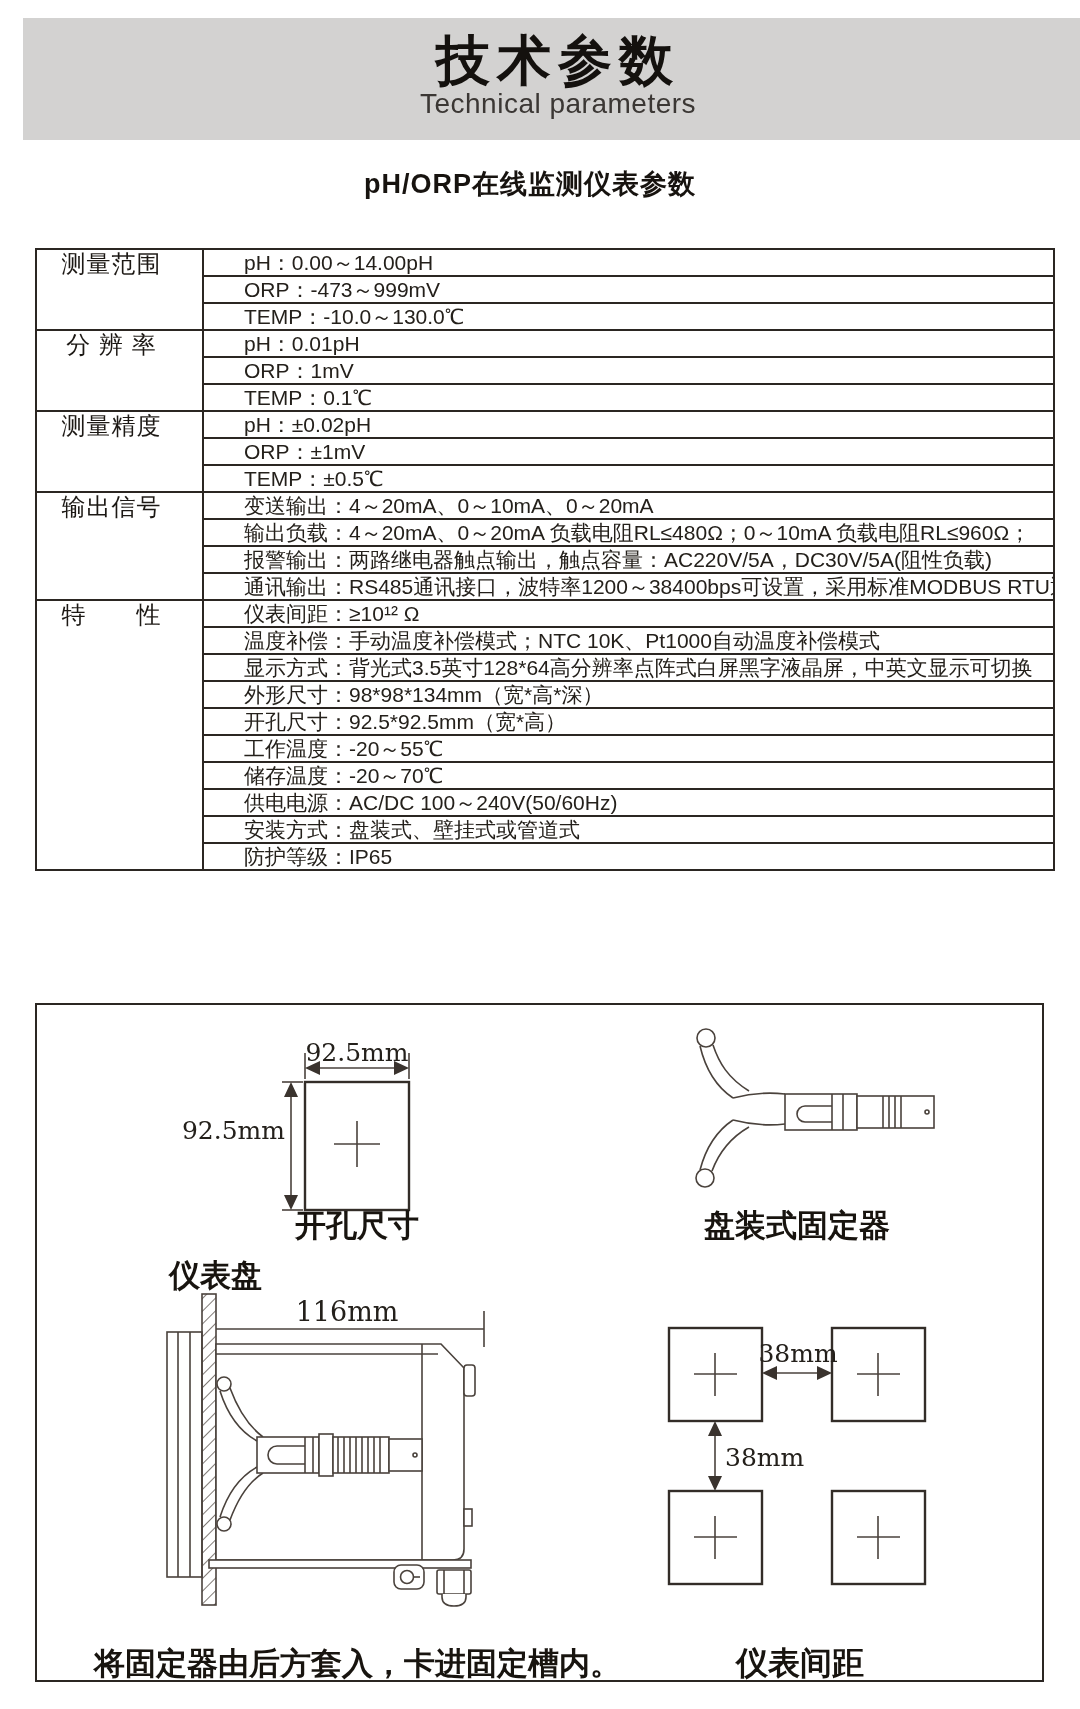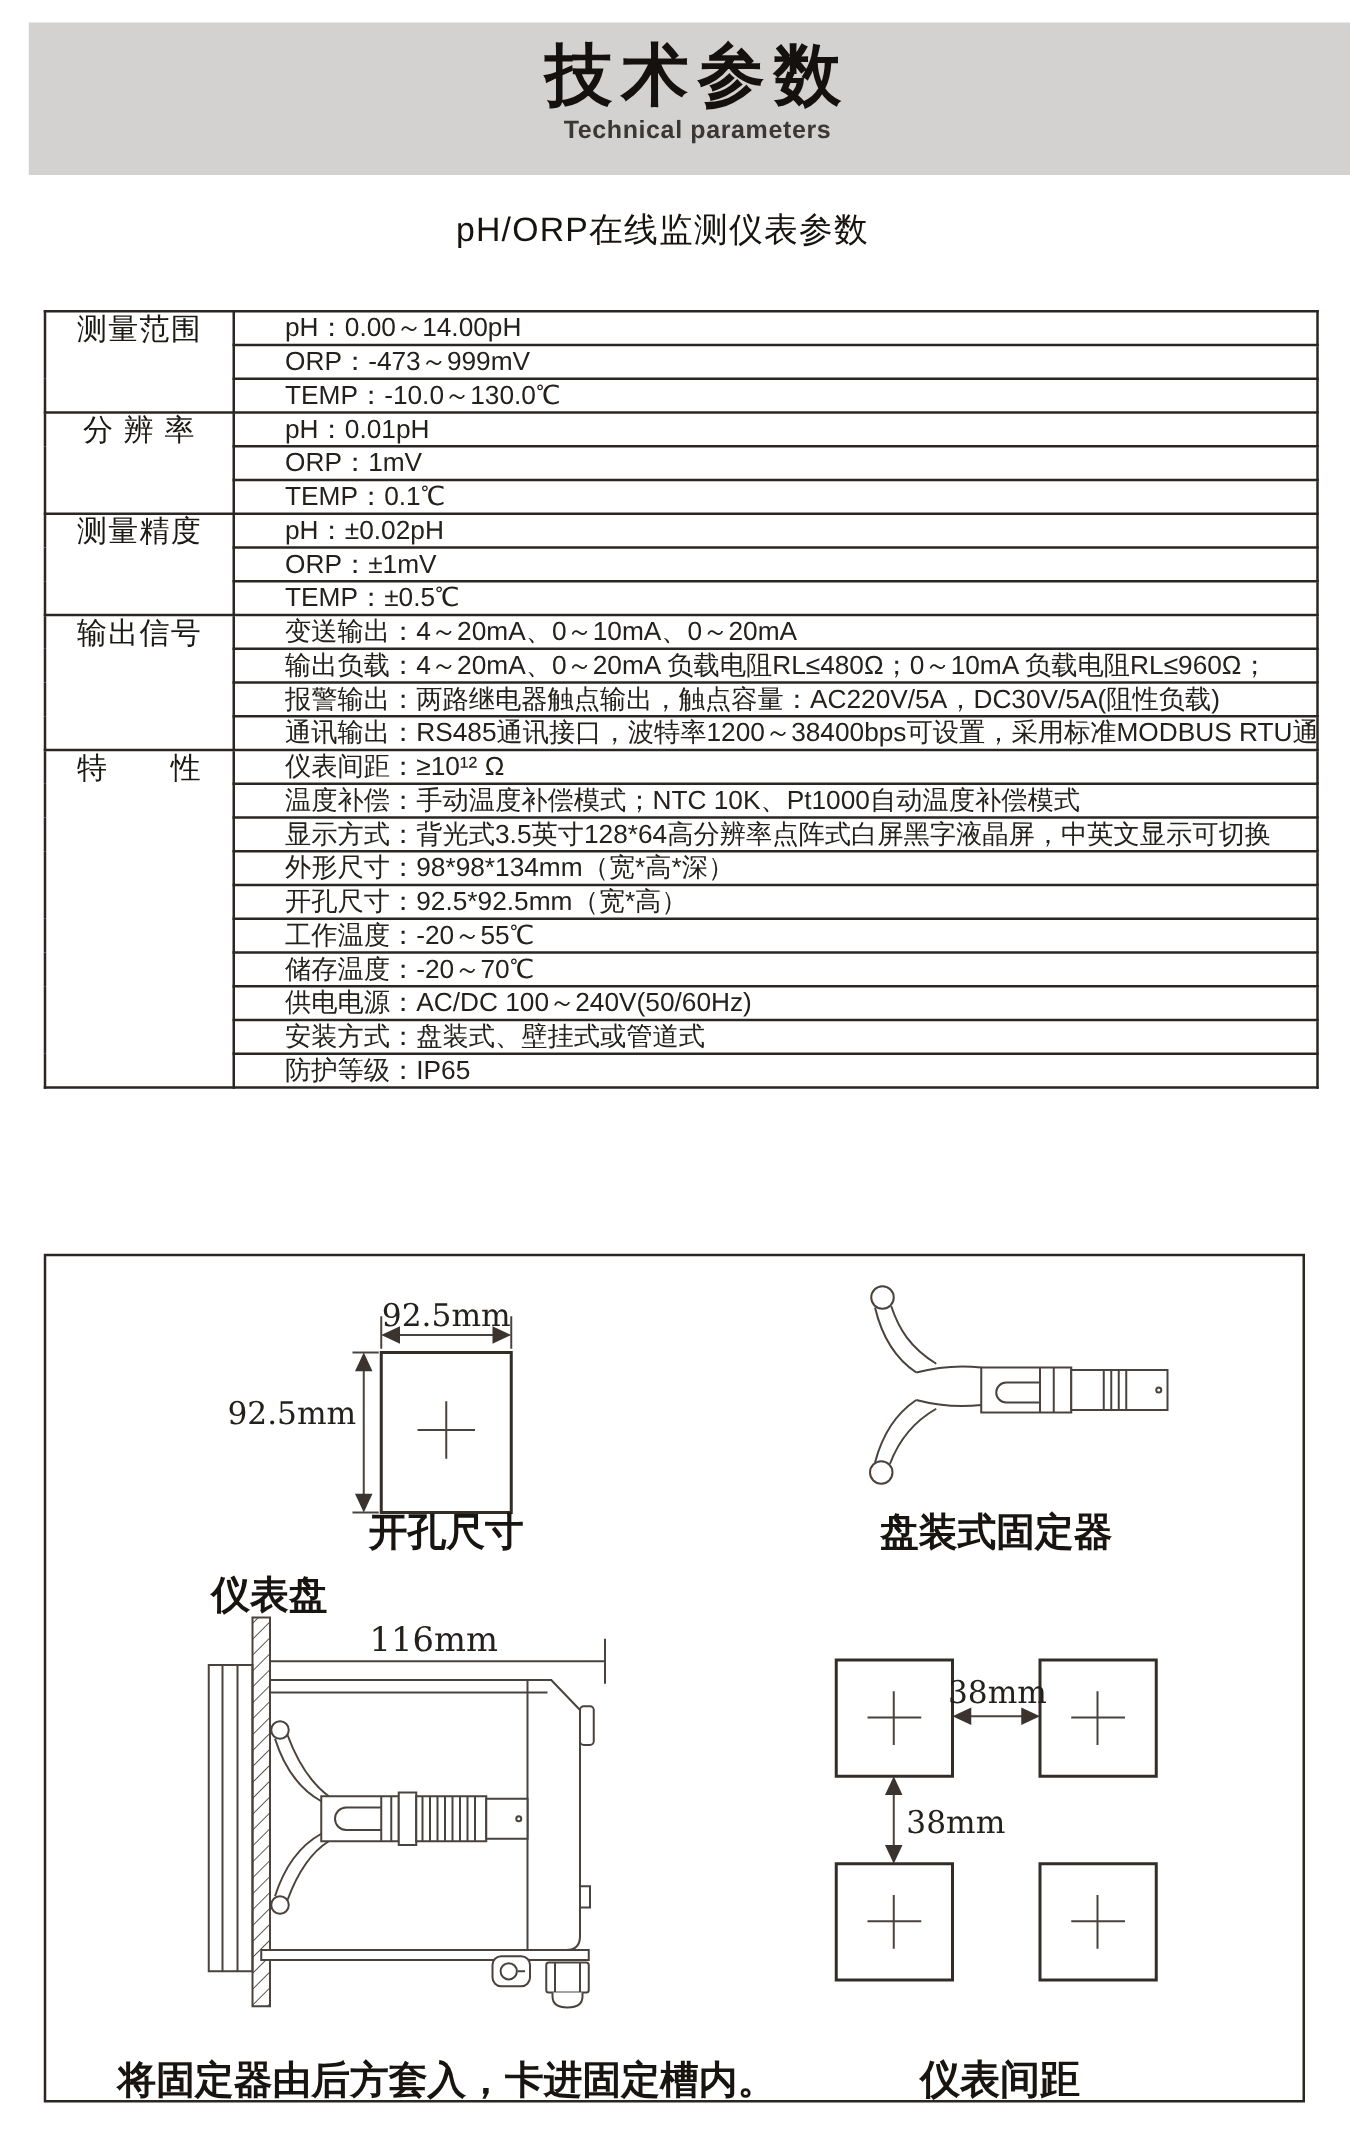--- a/index.html
+++ b/index.html
@@ -3,30 +3,30 @@
 <meta charset="utf-8">
 <style>
   html,body{margin:0;padding:0;background:#ffffff;}
   .page{position:relative;width:1080px;height:1709px;background:#fff;overflow:hidden;
         font-family:"Liberation Sans",sans-serif;color:#24201b;}
 
   
   .band{position:absolute;left:23px;top:18px;width:1070px;height:122px;background:#d3d2d1;}
   .band-inner{width:990px;margin:0 auto;text-align:center;padding-top:13px;}
   .band-title{font-size:54px;font-weight:bold;letter-spacing:7px;color:#14110e;line-height:58px;}
-  .band-sub{font-size:20px;color:#3b3734;line-height:30px;letter-spacing:0.5px;font-weight:bold;}
+  .band-sub{font-size:28px;color:#3b3734;line-height:30px;letter-spacing:0.5px;}
 
   
   .tbl-title{position:absolute;left:35px;top:166px;width:990px;text-align:center;
-             font-size:27px;font-weight:normal;letter-spacing:1px;color:#17130f;}
+             font-size:27px;font-weight:bold;letter-spacing:1px;color:#17130f;}
   table.spec{position:absolute;left:35px;top:248px;width:1020px;border-collapse:collapse;table-layout:fixed;}
   table.spec td{border:2px solid #2b2622;font-size:21px;height:25px;line-height:25px;
                 padding:0 8px 0 40px;white-space:nowrap;overflow:hidden;color:#24201b;}
   table.spec td.g{width:149px;text-align:center;vertical-align:top;font-size:24px;
-                  padding:1px 0 0 0;letter-spacing:1px;color:#1c1814;}
+                  padding:1px 16px 0 0;letter-spacing:1px;color:#1c1814;}
 
   
   .sec-head{position:absolute;left:30px;top:936px;font-family:"Liberation Serif",serif;
             font-size:37px;color:#18140f;letter-spacing:2px;}
 
   
   .diagram{position:absolute;left:35px;top:1003px;width:1005px;height:675px;
            border:2px solid #2b2622;box-sizing:content-box;text-align:center;}
   .diagram svg{display:block;}
 

